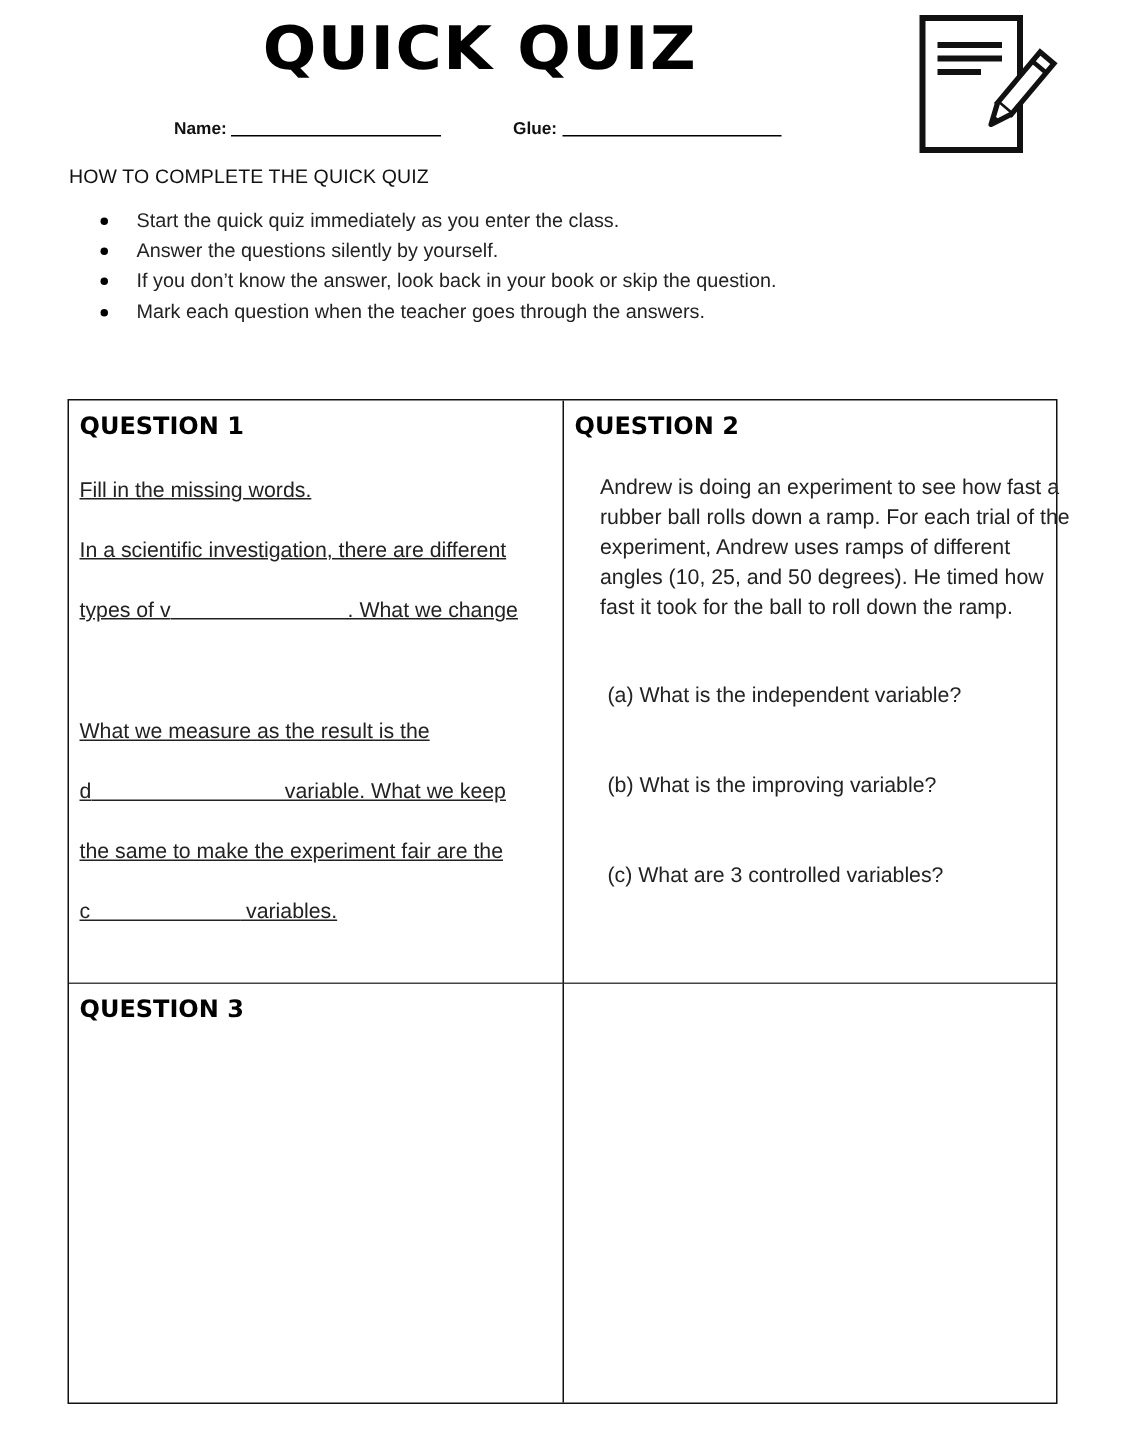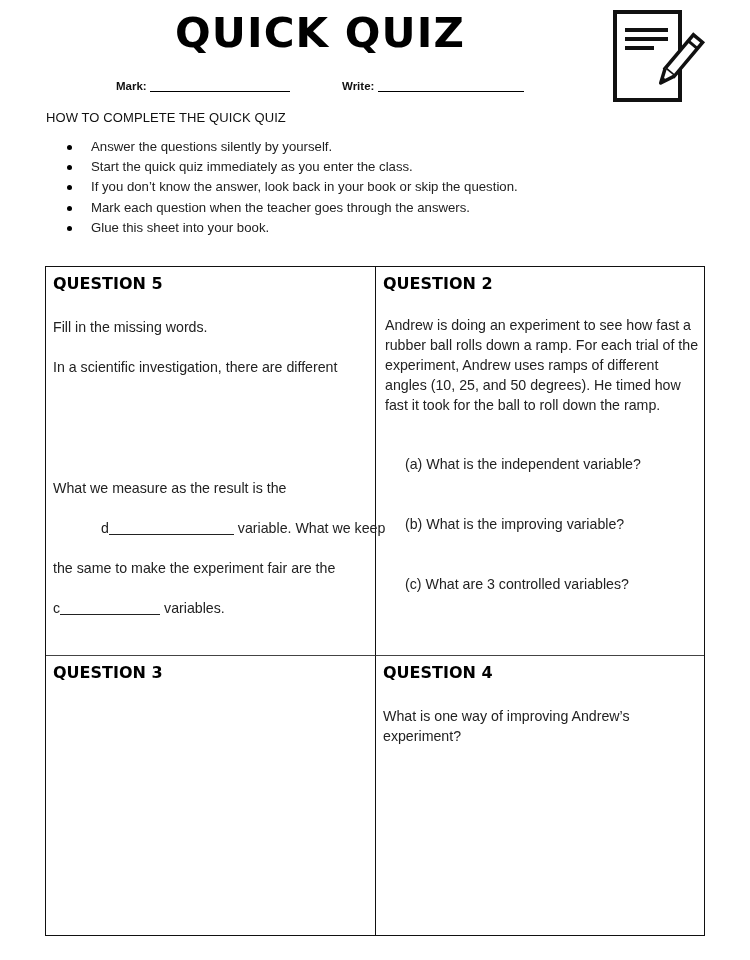--- a/index.html
+++ b/index.html
@@ -28,24 +28,24 @@
       position: absolute; left: 45px; top: 266px; width: 660px; height: 670px;
       border: 1.4px solid #111;
       display: grid; grid-template-columns: 330px 1fr; grid-template-rows: 389px 1fr;
     }
     .cell { border-right: 1.4px solid #111; border-bottom: 1.4px solid #444; position: relative; padding: 6px 7px; }
     .cell.c2, .cell.c4 { border-right: none; }
     .cell.c3, .cell.c4 { border-bottom: none; }
     .qhead { font-family: "DejaVu Sans", sans-serif; font-weight: 900; font-size: 16px; margin-top: 1px; color: #000; }
 
     .q-text { font-family: "Liberation Sans", sans-serif; font-size: 14.2px; color: #222; }
-    .q1 .line { position: absolute; left: 7px; white-space: nowrap; }
+    .q1 .line { position: absolute; left: 7px; white-space: nowrap; text-decoration: underline; }
     .blank { display: inline-block; border-bottom: 1px solid #222; height: 12px; vertical-align: -2px; }
 
-    .q2-para { position: absolute; left: 9px; top: 48px; width: 318px; line-height: 20px; }
+    .q2-para { position: absolute; left: 24px; top: 48px; width: 318px; line-height: 20px; }
     .q2-sub { position: absolute; left: 29px; white-space: nowrap; }
 
     .q3-text { position: absolute; left: 7px; top: 50px; white-space: nowrap; }
     .q4-text { position: absolute; left: 7px; top: 50px; width: 300px; line-height: 20px; }
   </style>
 </head>
 <body>
 
 <div class="title">QUICK QUIZ</div>
 
@@ -57,64 +57,62 @@
   <g transform="translate(70,52) rotate(40)">
     <rect x="-6" y="-28" width="12" height="44" fill="#fff" stroke="#111" stroke-width="3.5"></rect>
     <line x1="-6" y1="-20" x2="6" y2="-20" stroke="#111" stroke-width="3"></line>
     <path d="M -6 16 L 0 30 L 6 16" fill="#fff" stroke="#111" stroke-width="3.5" stroke-linejoin="round"></path>
     <path d="M -2.5 24 L 0 30 L 2.5 24 Z" fill="#111"></path>
   </g>
 </svg>
 
 <div class="name-row">
   <div class="name-label">
-    <span>Mark:</span>
+    <span>Name:</span>
     <span class="line" style="width:140px;"></span>
   </div>
   <div class="date-label">
-    <span>Write:</span>
+    <span>Glue:</span>
     <span class="line" style="width:146px;"></span>
   </div>
 </div>
 
 <div class="howto">HOW TO COMPLETE THE QUICK QUIZ</div>
 
 <ul class="bullets">
+  <li>Start the quick quiz immediately as you enter the class.</li>
   <li>Answer the questions silently by yourself.</li>
-  <li>Start the quick quiz immediately as you enter the class.</li>
   <li>If you don’t know the answer, look back in your book or skip the question.</li>
   <li>Mark each question when the teacher goes through the answers.</li>
-  <li>Glue this sheet into your book.</li>
 </ul>
 
 <div class="grid">
 
   <div class="cell c1 q1">
-    <div class="qhead">QUESTION 5</div>
+    <div class="qhead">QUESTION 1</div>
     <div class="line q-text" style="top:52px;">Fill in the missing words.</div>
     <div class="line q-text" style="top:92px;">In a scientific investigation, there are different</div>
+    <div class="line q-text" style="top:132px;">
+      <span>types of v</span><span class="blank" style="width:118px;"></span><span>. What we change</span>
+    </div>
     <div class="line q-text" style="top:213px;">What we measure as the result is the</div>
-    <div class="line q-text" style="top:253px;margin-left:48px;">
+    <div class="line q-text" style="top:253px;">
       <span>d</span><span class="blank" style="width:125px;"></span><span> variable. What we keep</span>
     </div>
     <div class="line q-text" style="top:293px;">the same to make the experiment fair are the</div>
     <div class="line q-text" style="top:333px;">
       <span>c</span><span class="blank" style="width:100px;"></span><span> variables.</span>
     </div>
   </div>
 
   <div class="cell c2">
     <div class="qhead">QUESTION 2</div>
     <div class="q2-para q-text">Andrew is doing an experiment to see how fast a rubber ball rolls down a ramp. For each trial of the experiment, Andrew uses ramps of different angles (10, 25, and 50 degrees). He timed how fast it took for the ball to roll down the ramp.</div>
     <div class="q2-sub q-text" style="top:189px;">(a) What is the independent variable?</div>
     <div class="q2-sub q-text" style="top:249px;">(b) What is the improving variable?</div>
     <div class="q2-sub q-text" style="top:309px;">(c) What are 3 controlled variables?</div>
   </div>
 
   <div class="cell c3">
     <div class="qhead">QUESTION 3</div>
   </div>
 
-  <div class="cell c4">
-    <div class="qhead">QUESTION 4</div>
-    <div class="q4-text q-text">What is one way of improving Andrew’s experiment?</div>
-  </div>
 </div>
 
 </body></html>

